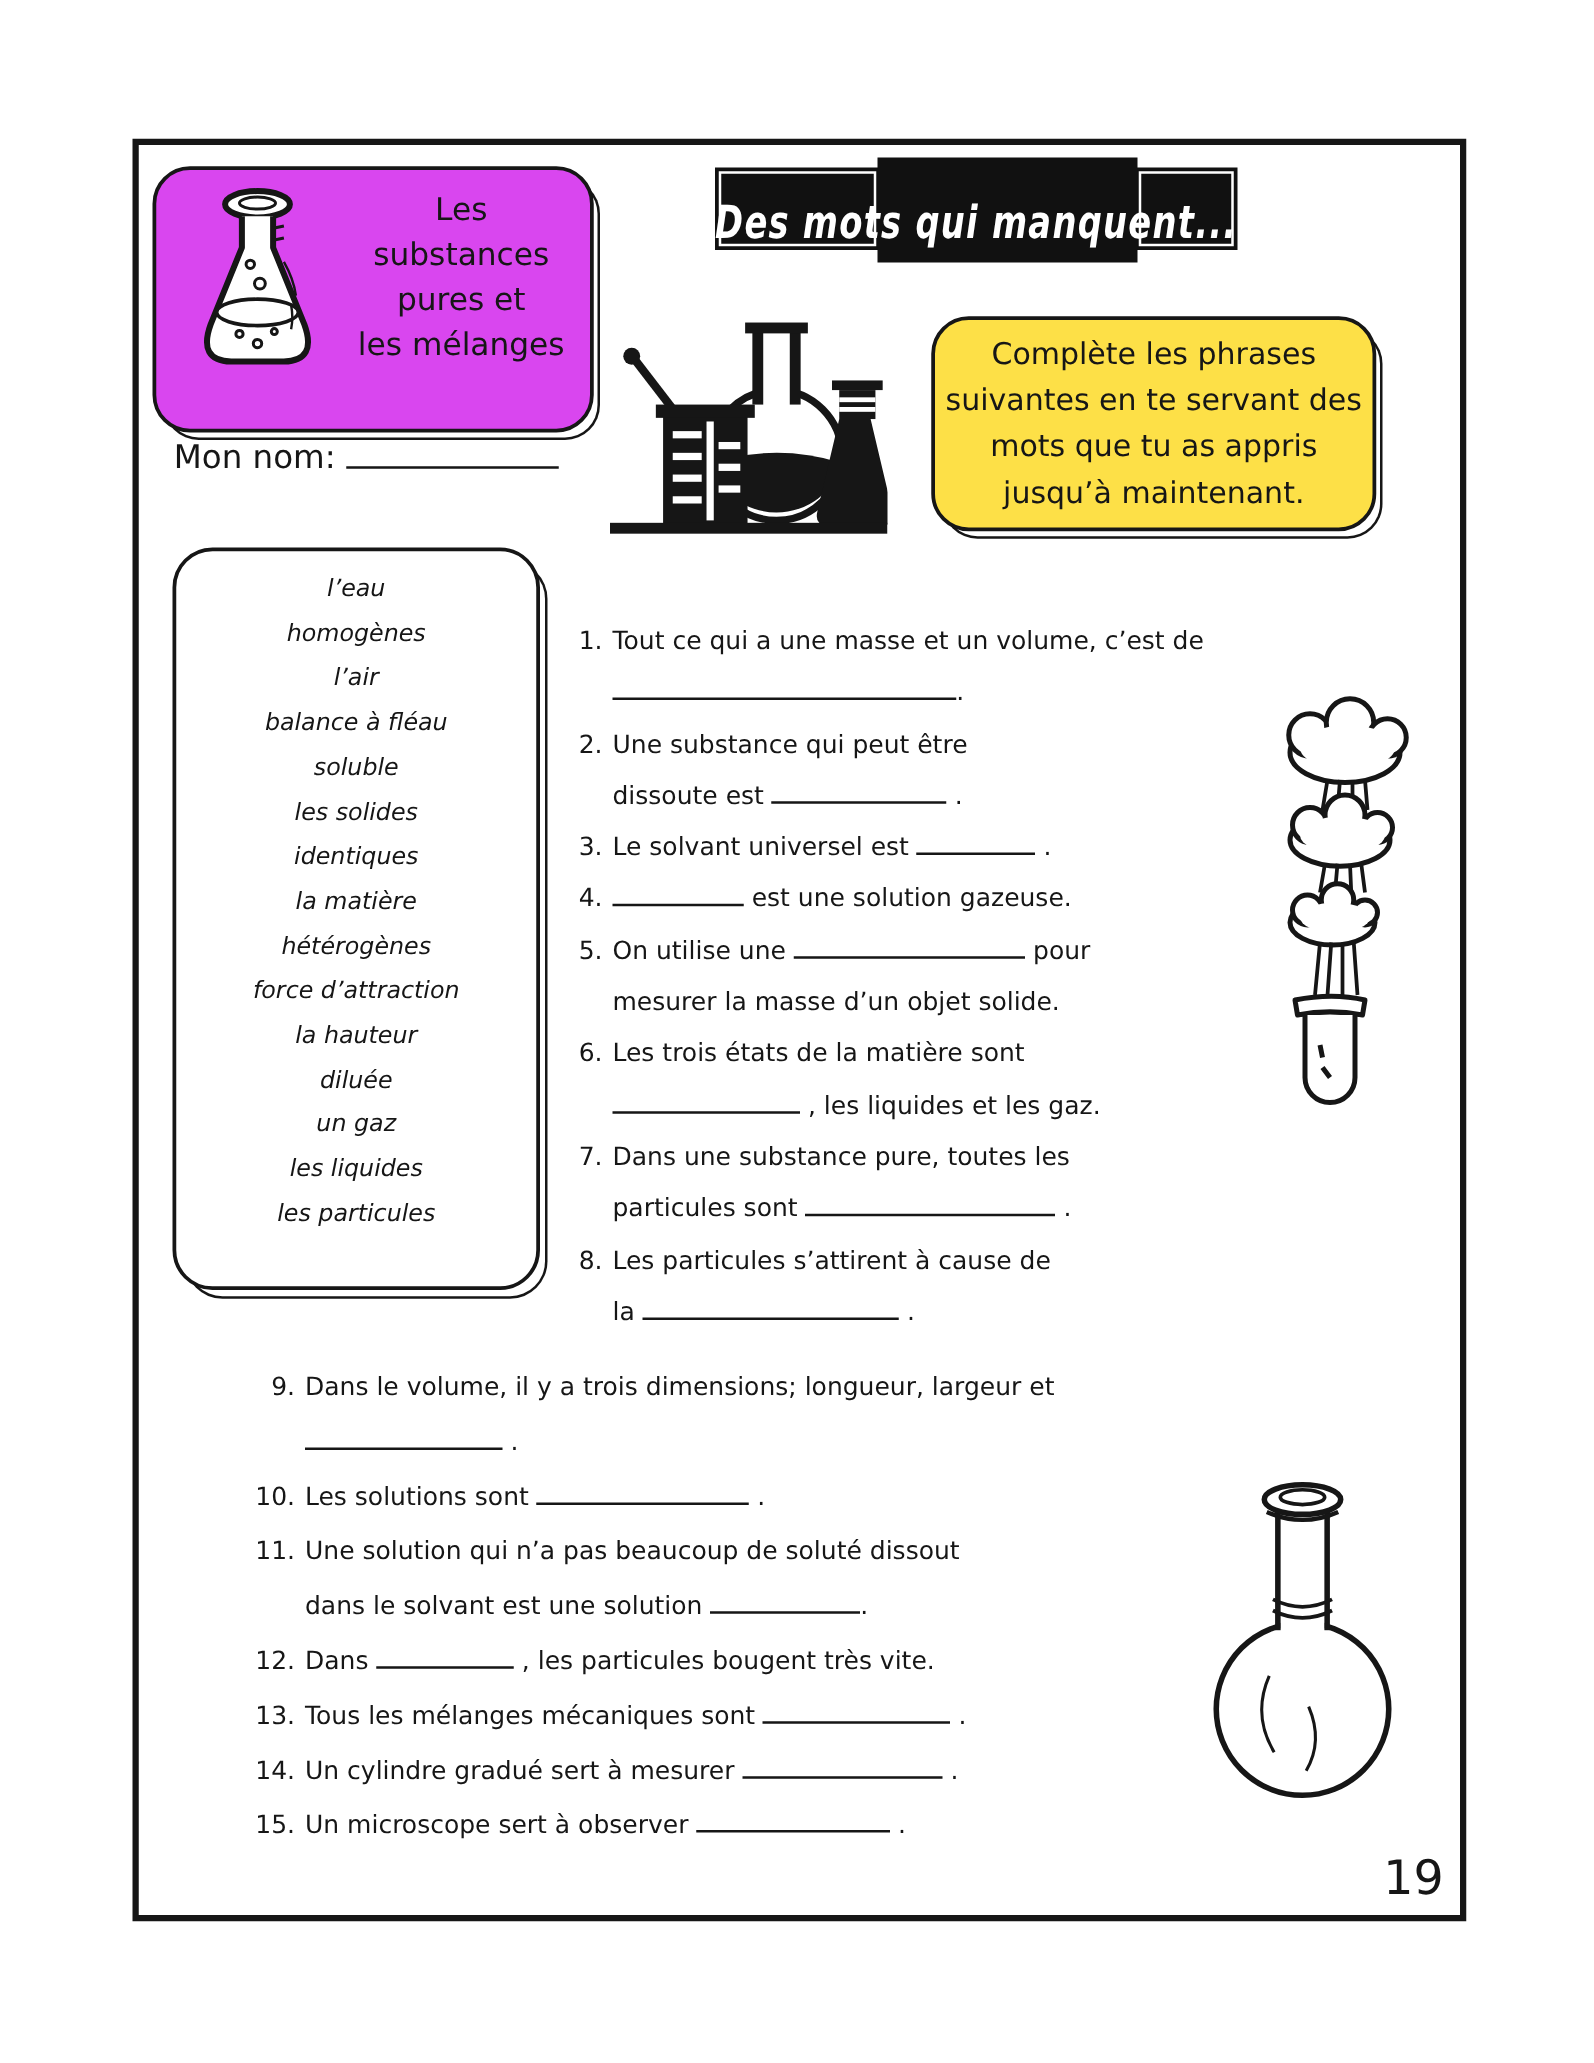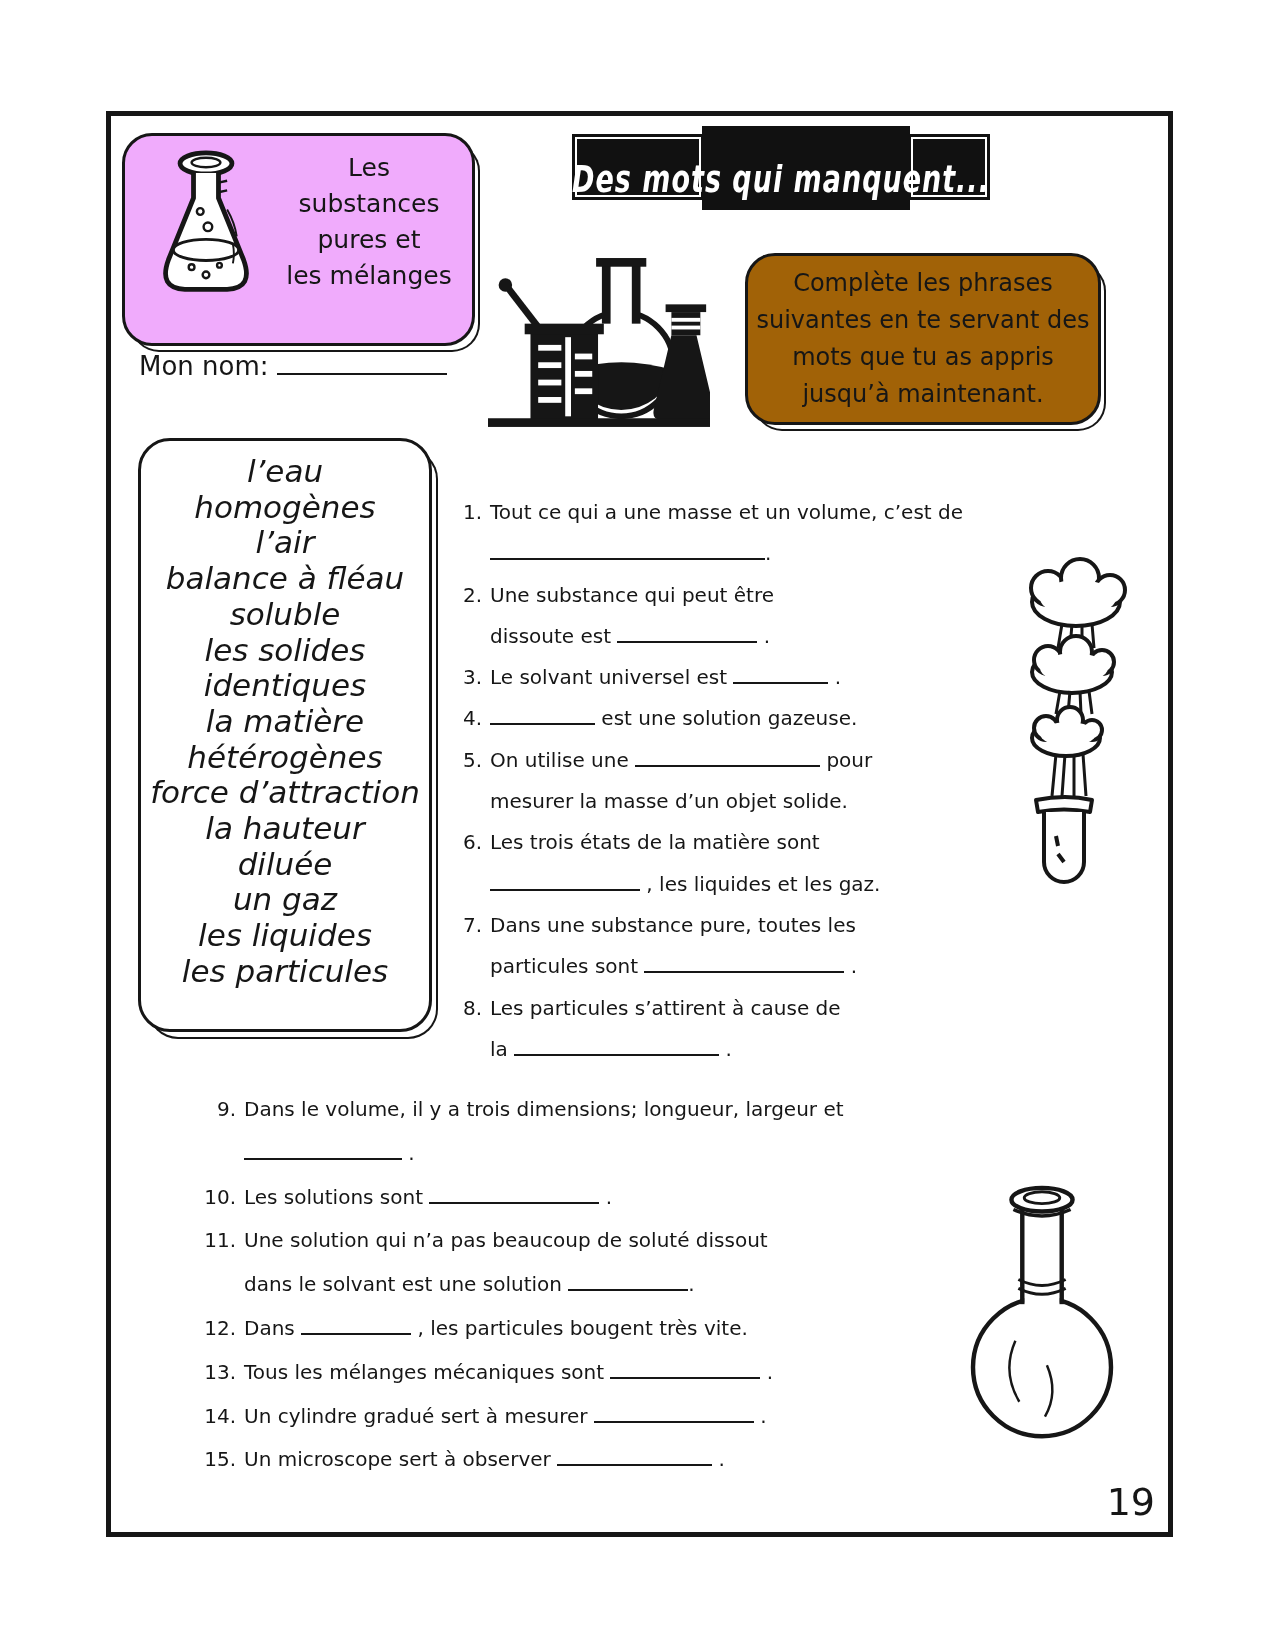--- a/index.html
+++ b/index.html
@@ -4,45 +4,45 @@
 <style>
   * { margin:0; padding:0; box-sizing:border-box; }
   html,body { width:1275px; height:1650px; background:#fff; font-family:"DejaVu Sans","Liberation Sans",sans-serif; color:#161616; }
   body { position:relative; overflow:hidden; }
   .abs { position:absolute; }
 
   
   .page-border { left:106px; top:111px; width:1067px; height:1426px; border:5px solid #161616; }
 
   
-  .header-box { left:122px; top:133px; width:353px; height:213px; border:3.5px solid #161616; border-radius:30px; background:#f0abfc;
+  .header-box { left:122px; top:133px; width:353px; height:213px; border:3.5px solid #161616; border-radius:30px; background:#d946ef;
                 box-shadow:7px 8px 0 -4px #fff, 7px 8px 0 -2px #161616; }
   .hb-title { position:absolute; left:148px; top:14px; width:192px; text-align:center; font-size:25px; line-height:36px; white-space:pre-line; }
   .hb-name { position:absolute; left:14px; top:170px; font-size:26px; white-space:nowrap;margin-top:44px; }
   .blank { display:inline-block; border-bottom:2.5px solid #161616; height:0.95em; }
 
   
   .banner { left:572px; top:126px; width:418px; height:104px; }
   .bside { position:absolute; background:#111; padding:3px; }
   .bside-in { border:2px solid #fff; width:100%; height:100%; background:#111; }
   .bside-l { left:0; top:8px; width:132px; height:66px; }
   .bside-r { left:336px; top:8px; width:82px; height:66px; }
   .bcenter { position:absolute; left:130px; top:0; width:208px; height:84px; background:#111; }
   .btitle { position:absolute; left:0; top:0; width:100%; height:100%; display:flex; align-items:center; justify-content:center;
             color:#fff; font-size:27px; font-weight:bold; font-style:italic; letter-spacing:1px; transform:scaleY(1.35); white-space:nowrap; }
 
   
-  .instruction-box { left:745px; top:253px; width:356px; height:172px; border:3px solid #161616; border-radius:30px; background:#a16207;
+  .instruction-box { left:745px; top:253px; width:356px; height:172px; border:3px solid #161616; border-radius:30px; background:#fde047;
                      box-shadow:7px 8px 0 -4px #fff, 7px 8px 0 -2px #161616; display:flex; align-items:center; justify-content:center; }
   .instruction-text { text-align:center; font-size:24px; line-height:37px; white-space:pre-line; }
 
   
   .word-bank { left:138px; top:438px; width:294px; height:594px; border:3.5px solid #161616; border-radius:32px; background:#fff;
                box-shadow:8px 9px 0 -4px #fff, 8px 9px 0 -2px #161616; padding-top:13px; }
-  .wb-item { text-align:center; font-style:italic; font-size:31px; line-height:35.7px; }
+  .wb-item { text-align:center; font-style:italic; font-size:19px; line-height:35.7px; }
 
   
   .q-col-right { left:448px; top:492px; width:660px; }
   .q-col-right .q-line { line-height:41.3px; }
   .q-col-bottom { left:146px; top:1088px; width:1000px; }
   .q-col-bottom .q-line { line-height:43.8px;margin-left:44px; }
   .q-line { font-size:20px; white-space:nowrap; }
   .q-num { display:inline-block; text-align:right; }
   .q-col-right .q-num { width:34px; margin-right:8px; }
   .q-col-bottom .q-num { width:46px; margin-right:8px; }

